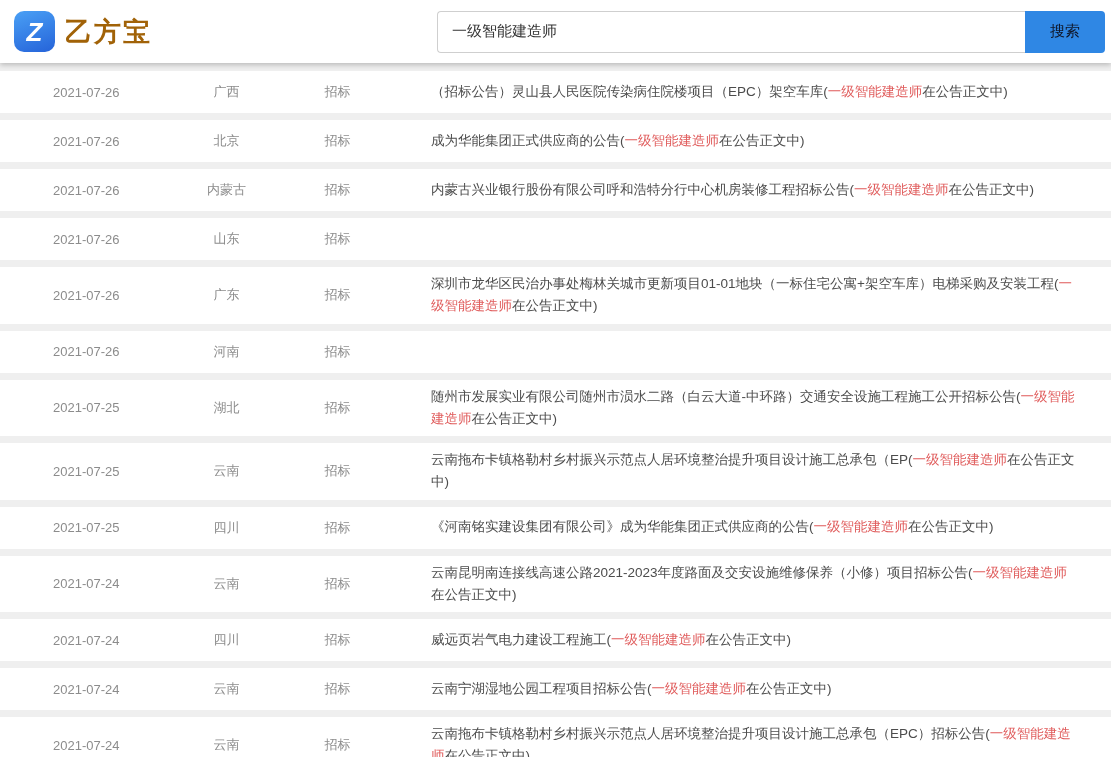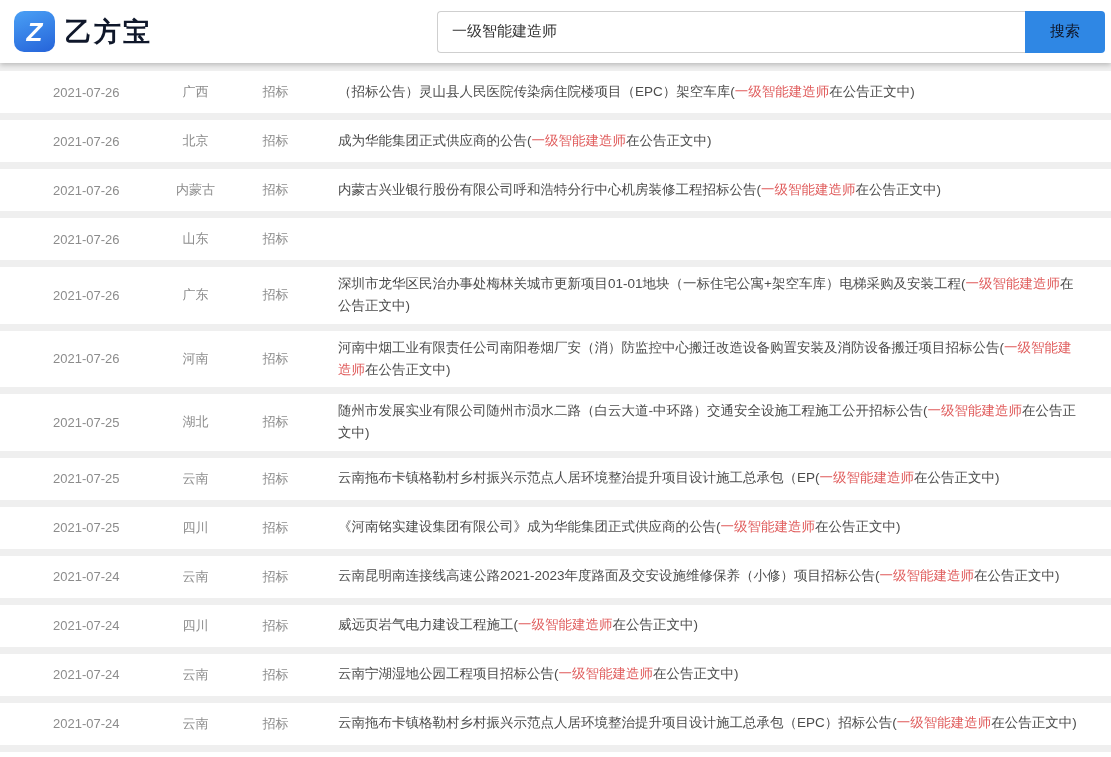--- a/index.html
+++ b/index.html
@@ -19,41 +19,41 @@
     box-shadow:0 2px 5px rgba(0,0,0,.22);
   }
   .logo{
     width:41px;height:41px;border-radius:10px;flex:0 0 auto;
     background:linear-gradient(160deg,#4aa0f5,#2563d9);
     display:flex;align-items:center;justify-content:center;
     color:#fff;font-size:26px;font-weight:bold;font-style:italic;
     line-height:1;user-select:none;
   }
   .brand{
-    margin-left:10px;font-size:27px;font-weight:bold;color:#0f172a;
+    margin-left:10px;font-size:27px;font-weight:bold;color:#a16207;
     letter-spacing:2px;
   }
   .searchbar{margin-left:auto;display:flex;width:668px;height:42px;}
   .search-input{
     flex:1;border:1px solid #cfcfcf;border-right:none;
     border-radius:4px 0 0 4px;padding:0 14px;font-size:15px;color:#333;
     outline:none;font-family:inherit;
   }
   .search-btn{
     width:80px;border:none;background:var(--accent);color:#0f172a;
     font-size:15px;border-radius:0 4px 4px 0;cursor:pointer;
     font-family:inherit;
   }
   
   .band{height:8px;background:var(--gap);}
   
   .list{background:var(--gap);}
   .row{
     display:flex;align-items:center;background:#fff;
-    min-height:42px;padding:6px 0;margin-bottom:7px;cursor:pointer;
+    min-height:42px;padding:6px 0;margin-bottom:7px;cursor:pointer;gap:31px;
   }
   .cell{font-size:13px;color:var(--muted);flex:0 0 auto;}
   .c-date{width:105px;margin-left:53px;}
   .c-prov{width:75px;text-align:center;}
   .c-type{width:85px;text-align:center;}
   .c-title{
     flex:1 1 auto;margin-left:20px;padding-right:32px;
     font-size:13.5px;color:var(--title);line-height:1.65;
   }
   .t-hl{color:var(--highlight);}
@@ -112,23 +112,20 @@
     <span class="cell c-type">招标</span>
     <span class="cell c-title">
       <span class="t-before">深圳市龙华区民治办事处梅林关城市更新项目01-01地块（一标住宅公寓+架空车库）电梯采购及安装工程(</span><span class="t-hl">一级智能建造师</span><span class="t-after">在公告正文中)</span>
     </span>
   </div>
 
   <div class="row">
     <span class="cell c-date">2021-07-26</span>
     <span class="cell c-prov">河南</span>
     <span class="cell c-type">招标</span>
-    <span class="cell c-title">
-      <span class="t-before">河南中烟工业有限责任公司南阳卷烟厂安（消）防监控中心搬迁改造设备购置安装及消防设备搬迁项目招标公告(</span><span class="t-hl">一级智能建造师</span><span class="t-after">在公告正文中)</span>
-    </span>
   </div>
 
   <div class="row">
     <span class="cell c-date">2021-07-25</span>
     <span class="cell c-prov">湖北</span>
     <span class="cell c-type">招标</span>
     <span class="cell c-title">
       <span class="t-before">随州市发展实业有限公司随州市涢水二路（白云大道-中环路）交通安全设施工程施工公开招标公告(</span><span class="t-hl">一级智能建造师</span><span class="t-after">在公告正文中)</span>
     </span>
   </div>

